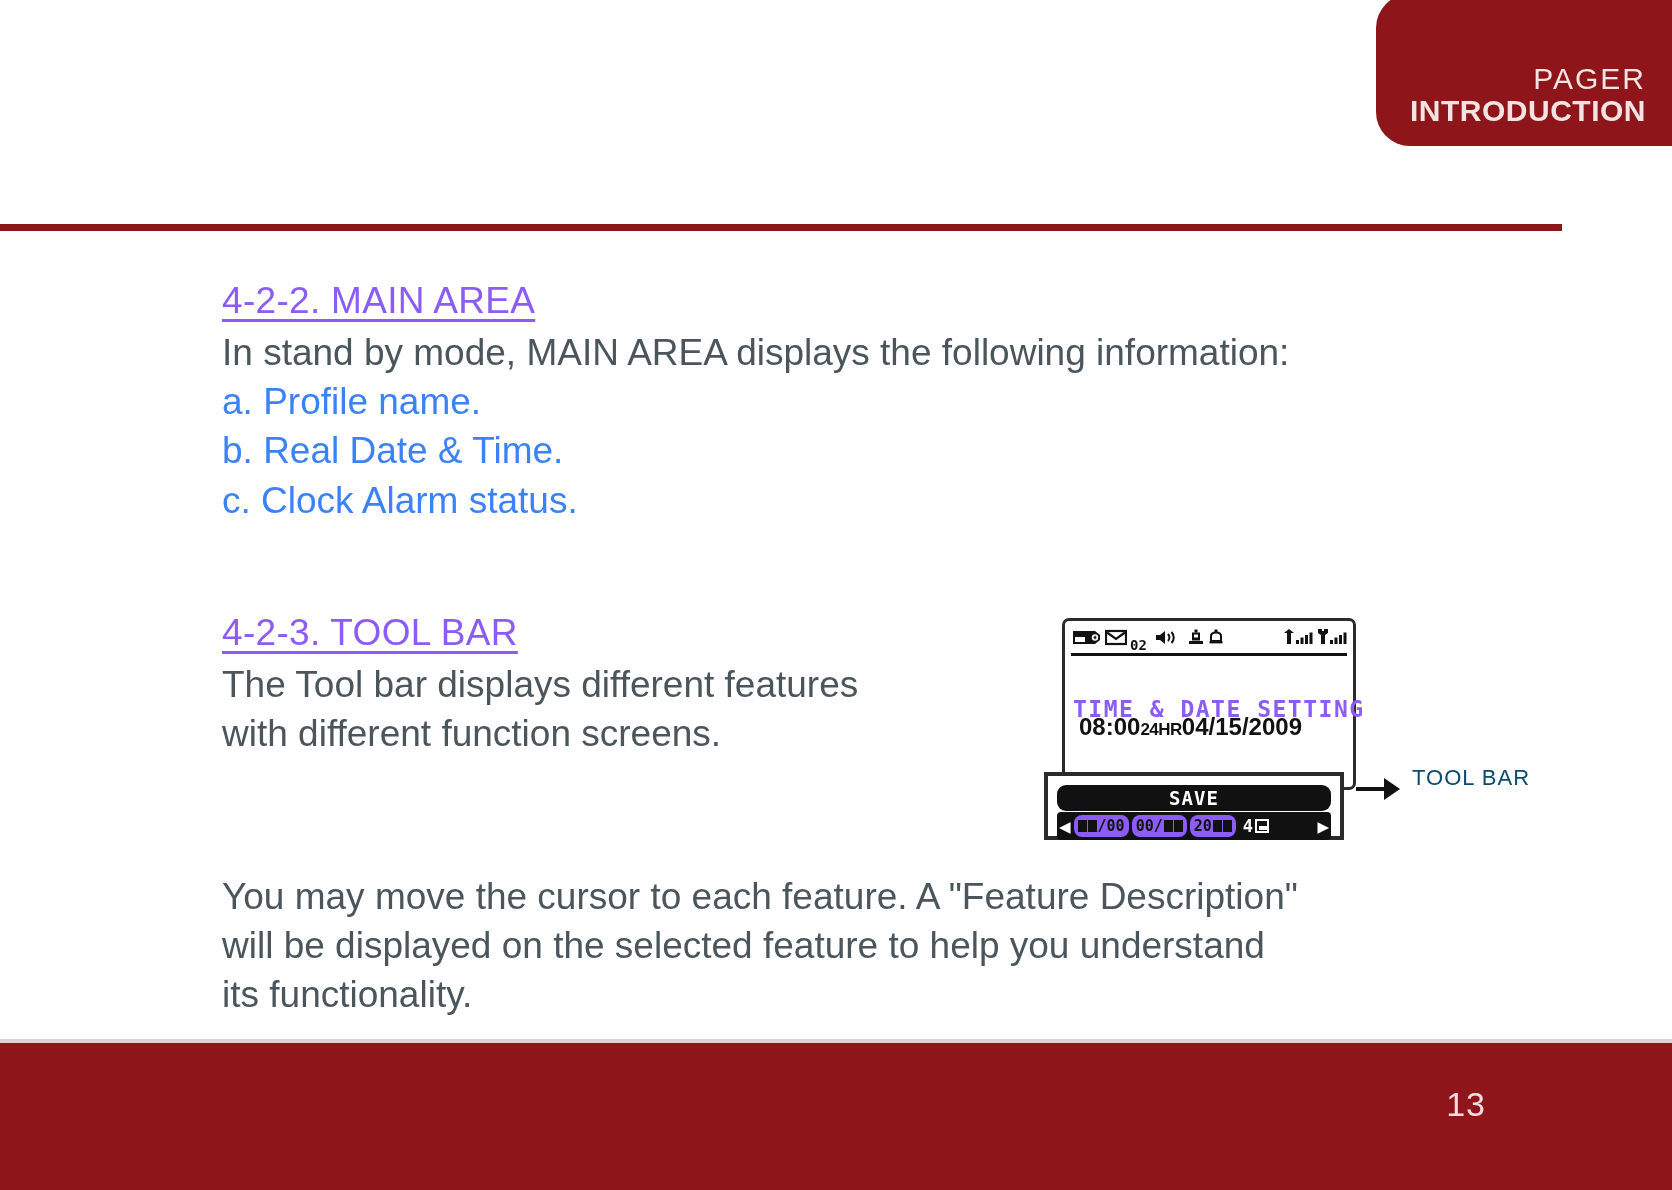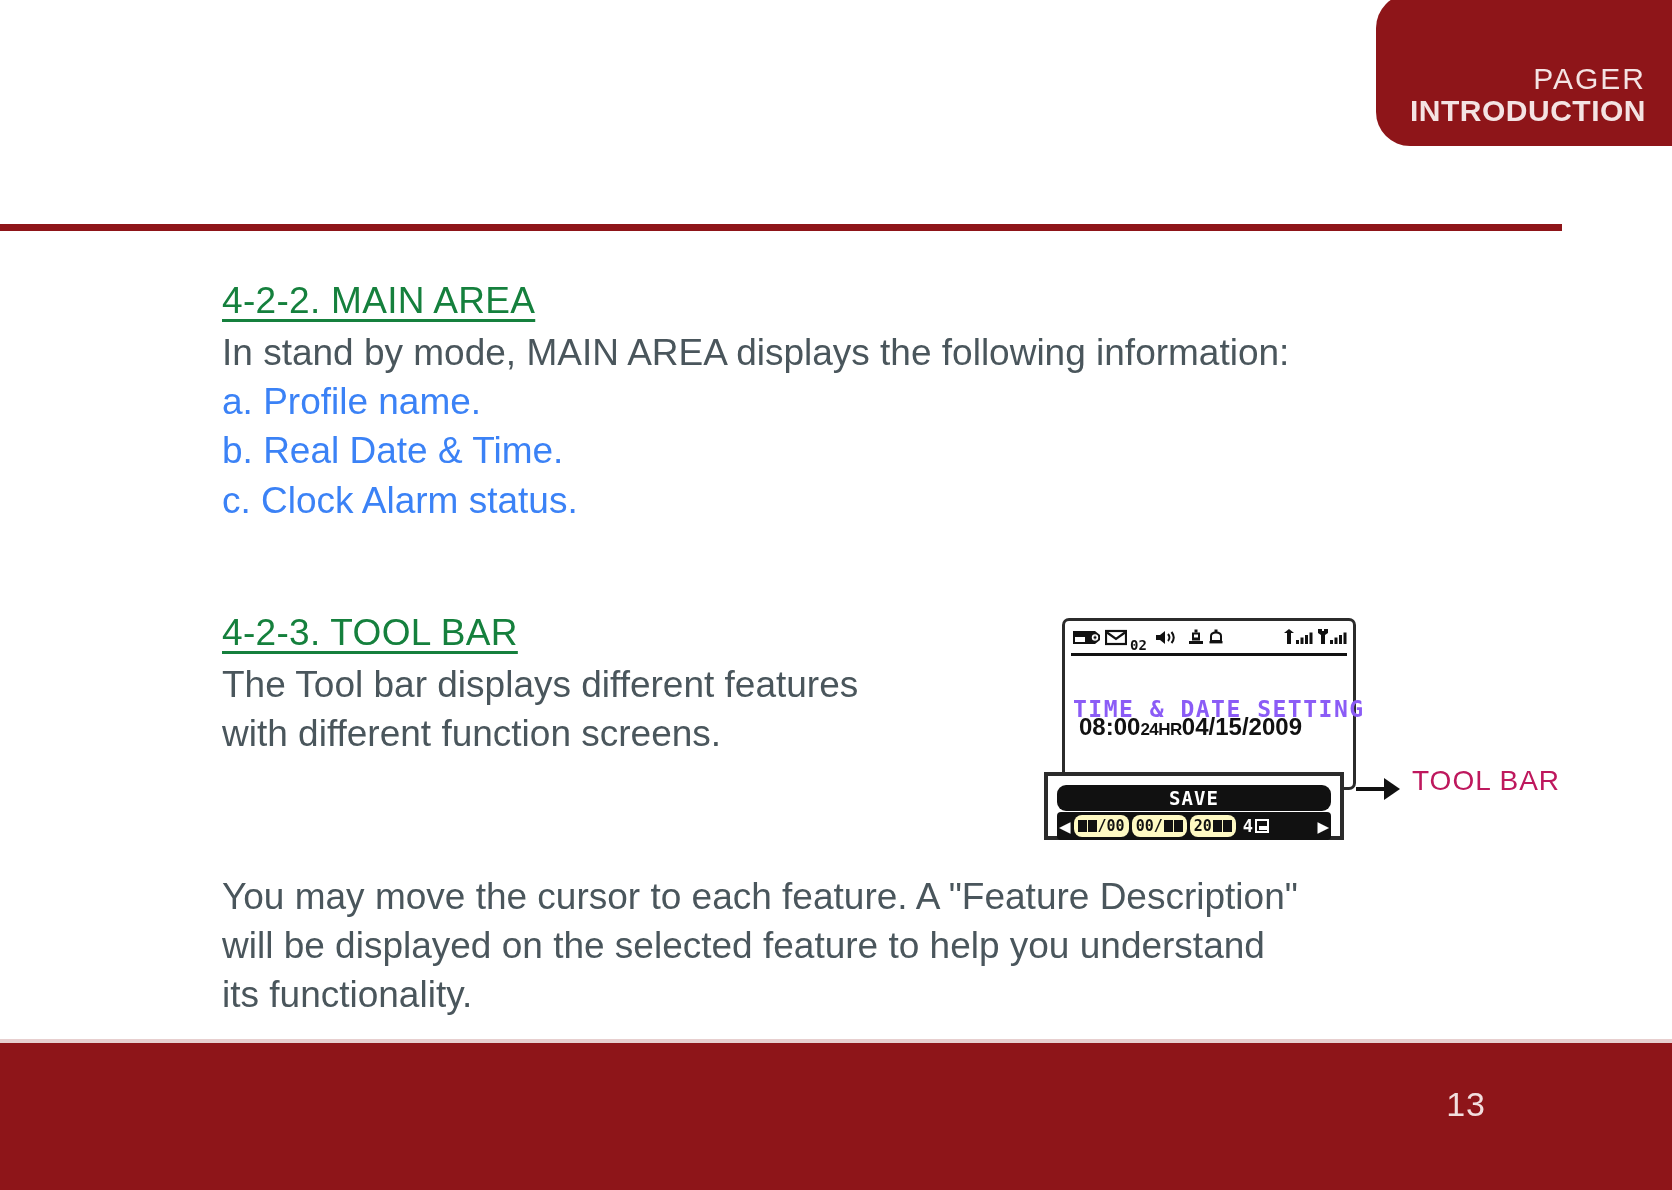--- a/index.html
+++ b/index.html
@@ -64,21 +64,21 @@
   
   .content {
     position: absolute;
     left: 222px;
     top: 280px;
     width: 1300px;
     color: #445055;
   }
   .sec-title {
     font-size: 37px;
-    color: #15803d;
+    color: #8b5cf6;
     text-decoration: underline;
     text-underline-offset: 6px;
     margin: 0 0 6px 0;
     font-weight: 400;
     letter-spacing: 0.3px;
   }
   .para {
     font-size: 37px;
     color: #4a565c;
     margin: 0;
@@ -206,21 +206,21 @@
     padding: 0 2px;
     box-sizing: border-box;
     gap: 3px;
   }
   .tb-arrow {
     color: #fff;
     font-size: 15px;
     line-height: 1;
   }
   .tb-chip {
-    background: #fef9c3;
+    background: #8b5cf6;
     color: #111;
     border-radius: 8px;
     font-family: "DejaVu Sans Mono", monospace;
     font-size: 15px;
     font-weight: 700;
     padding: 2px 4px;
     letter-spacing: 0px;
     display: flex;
     align-items: center;
     gap: 1px;
@@ -277,22 +277,22 @@
     width: 0;
     height: 0;
     border-left: 16px solid #111;
     border-top: 11px solid transparent;
     border-bottom: 11px solid transparent;
   }
   .callout-label {
     position: absolute;
     left: 1412px;
     top: 765px;
-    font-size: 28px;
-    color: #be185d;
+    font-size: 22px;
+    color: #0c4a6e;
     letter-spacing: 1px;
     white-space: nowrap;
   }
 
   
   .footer {
     position: absolute;
     left: 0;
     top: 1043px;
     width: 1672px;

